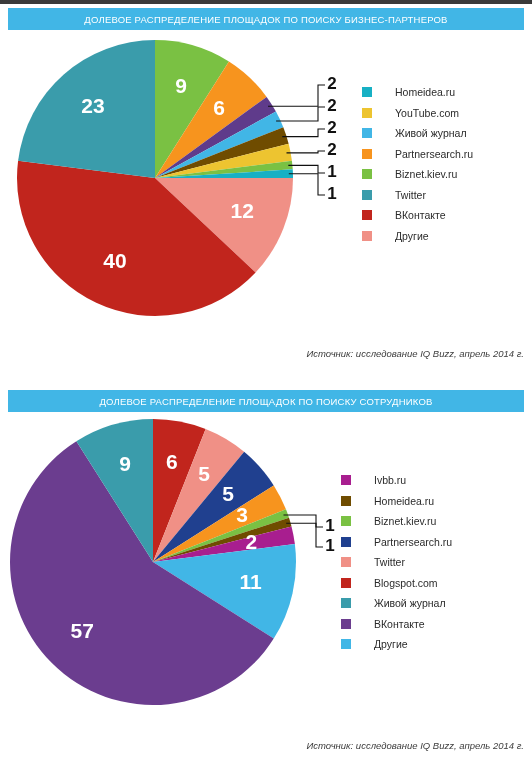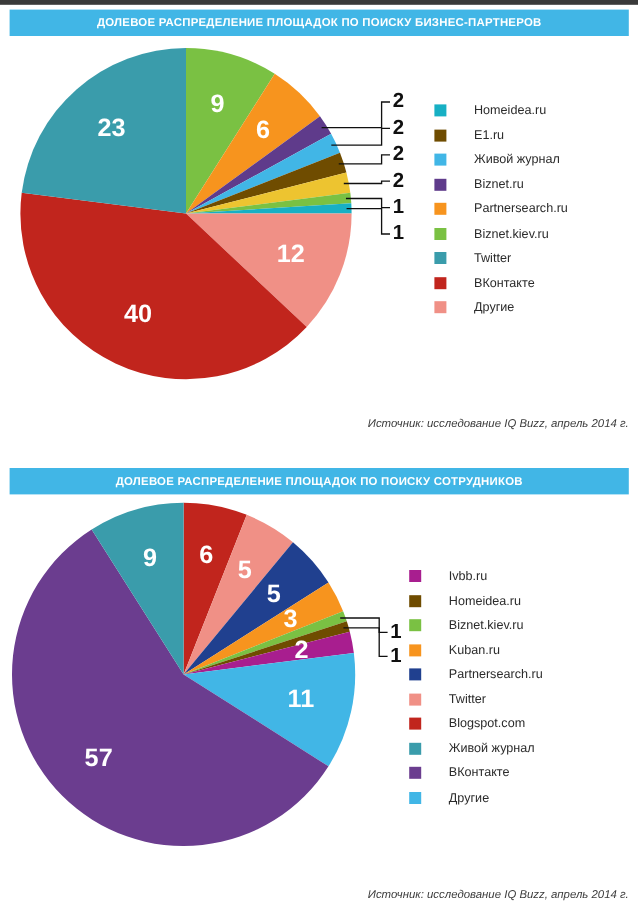--- a/index.html
+++ b/index.html
@@ -30,21 +30,21 @@
 
   .chart-header {
     position: absolute;
     left: 8px;
     top: 0;
     width: 516px;
     height: 22px;
     background: #41b6e6;
     color: #ffffff;
     font-size: 9.5px;
-    font-weight: bold;
+    font-weight: normal;
     letter-spacing: 0.2px;
     display: flex;
     align-items: center;
     justify-content: center;
     text-align: center;
     box-sizing: border-box;
   }
   .chart-body {
     position: absolute;
     left: 0;
@@ -136,30 +136,26 @@
           <path d="M 278.8 143.8 L 308.0 143.8 L 308.0 165.0 L 315.0 165.0" class="leader"></path>
           <text x="322" y="165" class="slice-label slice-label-outside" font-size="17" text-anchor="start">1</text>
         </svg>
     </div>
     <div class="legend" id="legend-0" style="left:362px; top:52px;">
         <div class="legend-row">
           <span class="legend-swatch" style="background: rgb(23, 176, 196);"></span>
           <span class="legend-label">Homeidea.ru</span>
         </div>
         <div class="legend-row">
-          <span class="legend-swatch" style="background: rgb(111, 76, 0);"></span>
-          <span class="legend-label">E1.ru</span>
+          <span class="legend-swatch" style="background: rgb(237, 196, 48);"></span>
+          <span class="legend-label">YouTube.com</span>
         </div>
         <div class="legend-row">
           <span class="legend-swatch" style="background: rgb(65, 182, 230);"></span>
           <span class="legend-label">Живой журнал</span>
-        </div>
-        <div class="legend-row">
-          <span class="legend-swatch" style="background: rgb(95, 59, 139);"></span>
-          <span class="legend-label">Biznet.ru</span>
         </div>
         <div class="legend-row">
           <span class="legend-swatch" style="background: rgb(247, 148, 30);"></span>
           <span class="legend-label">Partnersearch.ru</span>
         </div>
         <div class="legend-row">
           <span class="legend-swatch" style="background: rgb(122, 193, 67);"></span>
           <span class="legend-label">Biznet.kiev.ru</span>
         </div>
         <div class="legend-row">
@@ -215,24 +211,20 @@
         </div>
         <div class="legend-row">
           <span class="legend-swatch" style="background: rgb(111, 76, 0);"></span>
           <span class="legend-label">Homeidea.ru</span>
         </div>
         <div class="legend-row">
           <span class="legend-swatch" style="background: rgb(122, 193, 67);"></span>
           <span class="legend-label">Biznet.kiev.ru</span>
         </div>
         <div class="legend-row">
-          <span class="legend-swatch" style="background: rgb(247, 148, 30);"></span>
-          <span class="legend-label">Kuban.ru</span>
-        </div>
-        <div class="legend-row">
           <span class="legend-swatch" style="background: rgb(32, 64, 143);"></span>
           <span class="legend-label">Partnersearch.ru</span>
         </div>
         <div class="legend-row">
           <span class="legend-swatch" style="background: rgb(240, 144, 134);"></span>
           <span class="legend-label">Twitter</span>
         </div>
         <div class="legend-row">
           <span class="legend-swatch" style="background: rgb(193, 37, 29);"></span>
           <span class="legend-label">Blogspot.com</span>

